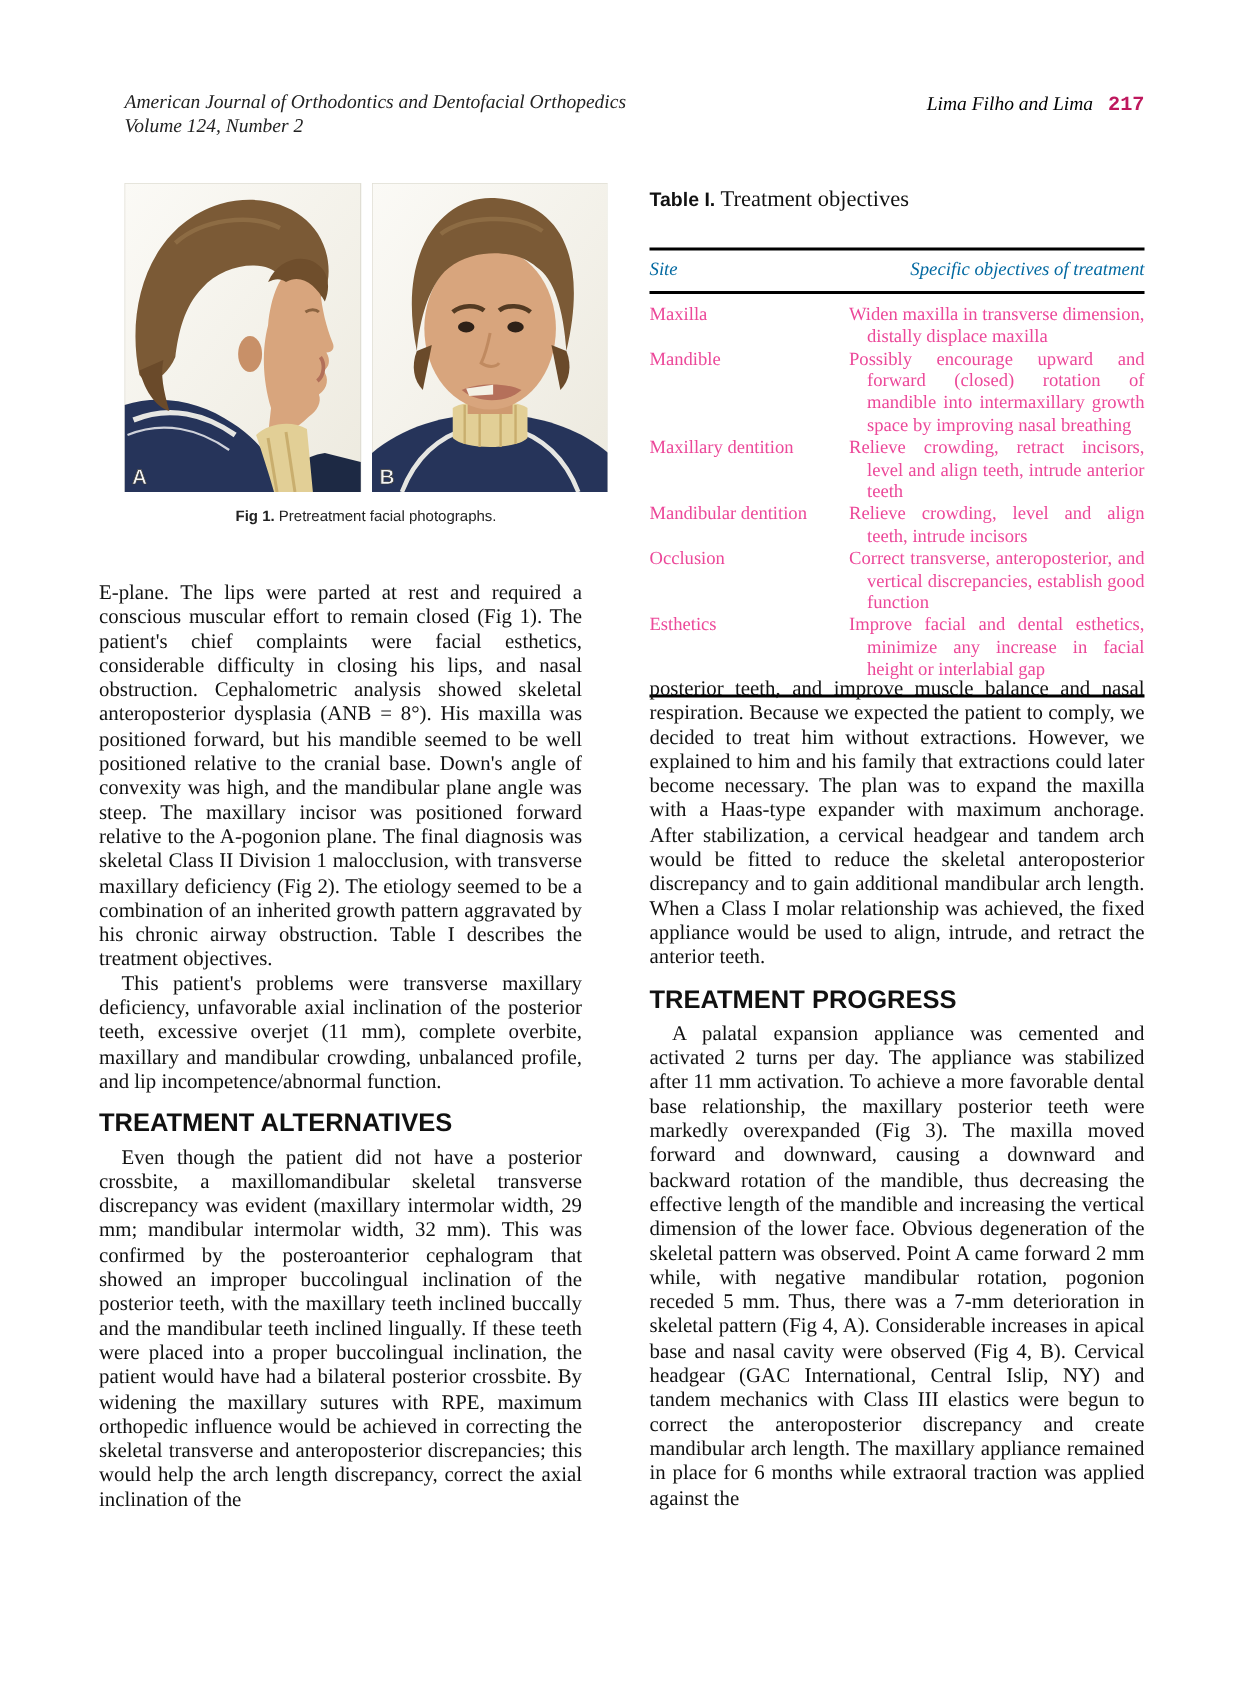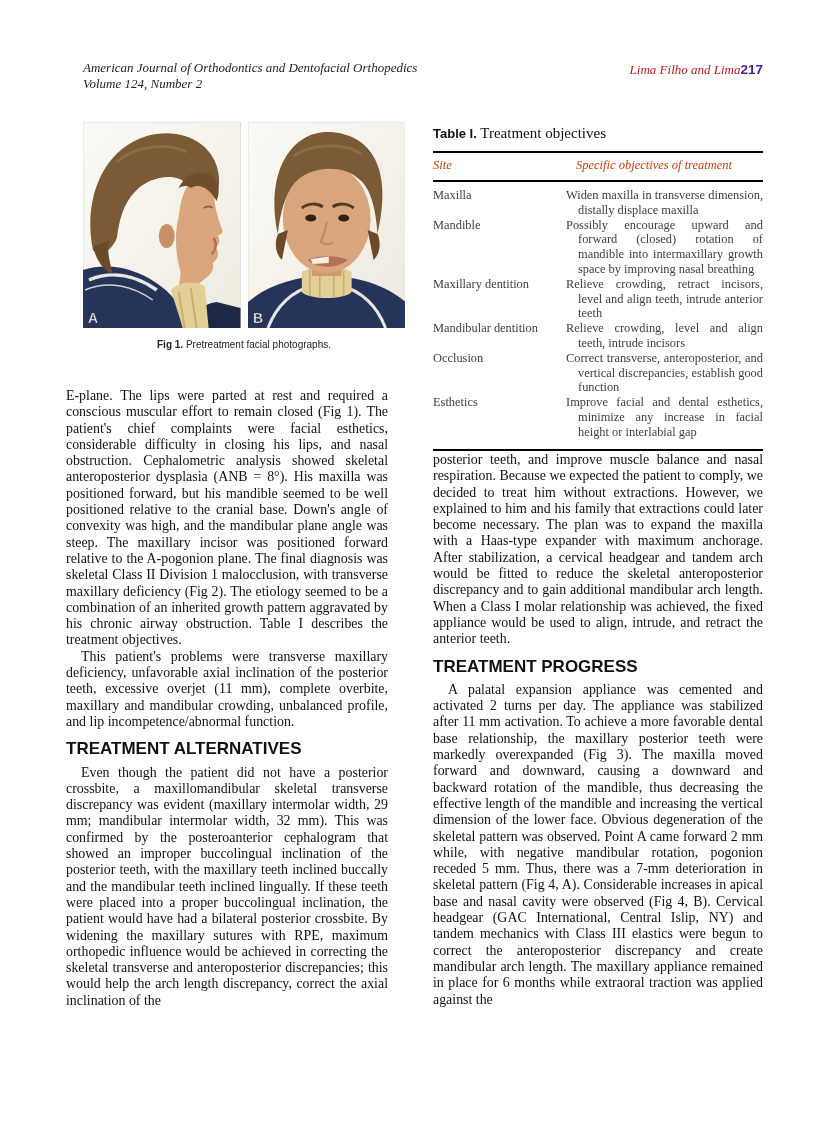--- a/index.html
+++ b/index.html
@@ -3,23 +3,23 @@
 <meta charset="utf-8">
 <style>
   html,body{margin:0;padding:0;background:#ffffff;}
   .page{position:relative;width:838px;height:1052px;background:#ffffff;overflow:hidden;
         font-family:"Liberation Serif", serif;color:#1a1a1a;}
 
   
   .header-left{position:absolute;left:83px;top:60px;width:420px;
     font-style:italic;font-size:13px;line-height:16px;color:#222;}
   .header-right{position:absolute;right:75px;top:60px;text-align:right;white-space:nowrap;}
-  .header-right .authors{font-style:italic;font-size:13px;color:#b91c1c;margin-top:20px;}
-  .header-right .pagenum{font-family:Liberation Sans, sans-serif;font-weight:bold;
-    font-size:13.5px;color:#4c1d95;}
+  .header-right .authors{font-style:italic;font-size:13px;color:#000000;margin-top:20px;}
+  .header-right .pagenum{font-family:Liberation Mono, monospace;font-weight:bold;
+    font-size:13.5px;margin-left:10px;color:#be185d;}
 
   
   .figure{position:absolute;left:83px;top:122px;width:322px;}
   .photos{display:flex;gap:7px;height:206px;}
   .photo{flex:1;position:relative;}
   .photo svg{display:block;width:100%;height:100%;}
   .caption{margin-top:11px;text-align:center;font-family:"Liberation Sans", sans-serif;
     font-size:10px;color:#222;}
   .caption .cap-label{font-weight:bold;}
 
@@ -27,29 +27,29 @@
   .bodytext{font-size:13.9px;line-height:16.3px;text-align:justify;color:#111;}
   .bodytext p{margin:0;}
   .bodytext p.indent{text-indent:15px;}
   .sec-heading{font-family:"Liberation Sans", sans-serif;font-weight:bold;
     font-size:17px;margin:11px 0 7px 0;color:#111;text-align:left;}
   .left-col-text{position:absolute;left:66px;top:388px;width:322px;}
   .right-col-text{position:absolute;left:433px;top:452px;width:330px;}
 
   
   .table-block{position:absolute;left:433px;top:125px;width:330px;}
-  .table-title{font-size:15px;margin-bottom:9px;color:#111;}
+  .table-title{font-size:15px;margin-bottom:23px;color:#111;}
   .table-title .tbl-label{font-family:"Liberation Sans", sans-serif;font-weight:bold;font-size:13px;}
   .rule{border:none;border-top:2px solid #000;margin:0;}
-  .tbl-header{display:grid;grid-template-columns:125px 1fr;gap:18px;
-    font-style:italic;font-size:12.5px;padding:5px 0 7px 0;color:#c2410c;}
-  .tbl-header .obj-h{text-align:left;}
+  .tbl-header{display:grid;grid-template-columns:125px 1fr;gap:8px;
+    font-style:italic;font-size:12.5px;padding:5px 0 7px 0;color:#0369a1;}
+  .tbl-header .obj-h{text-align:right;}
   .tbl-body{padding:6px 0 9px 0;}
   .tbl-row{display:grid;grid-template-columns:125px 1fr;gap:8px;
-    font-size:12.4px;line-height:14.8px;color:#404040;}
+    font-size:12.4px;line-height:14.8px;color:#ec4899;}
   .tbl-row .site{text-align:left;}
   .tbl-row .obj{text-align:justify;padding-left:12px;text-indent:-12px;}
 </style>
 </head>
 <body>
 
 <div class="page">
 
   <div class="header-left">
     <div>American Journal of Orthodontics and Dentofacial Orthopedics</div>

